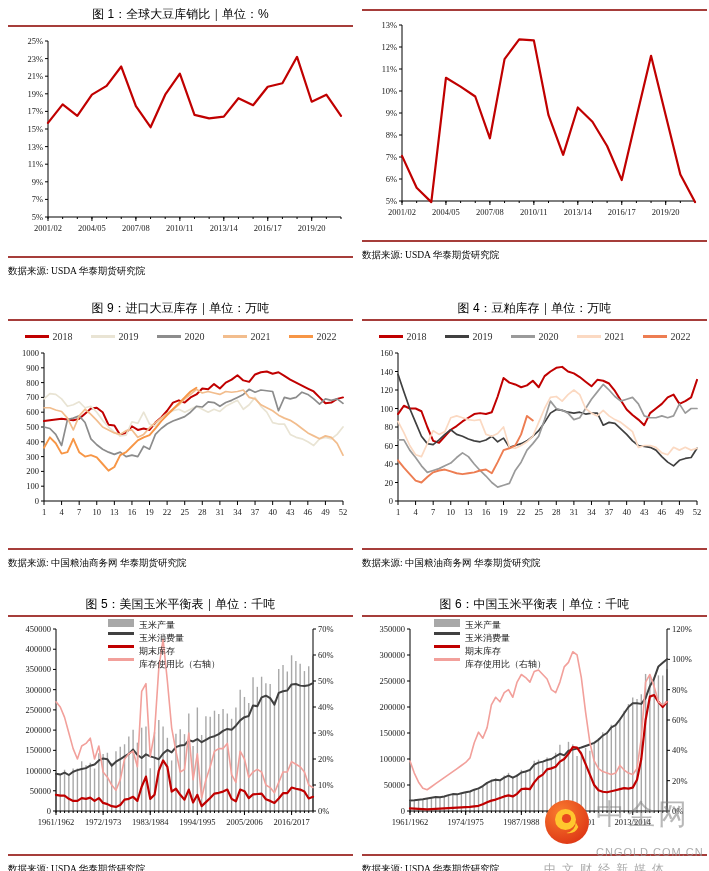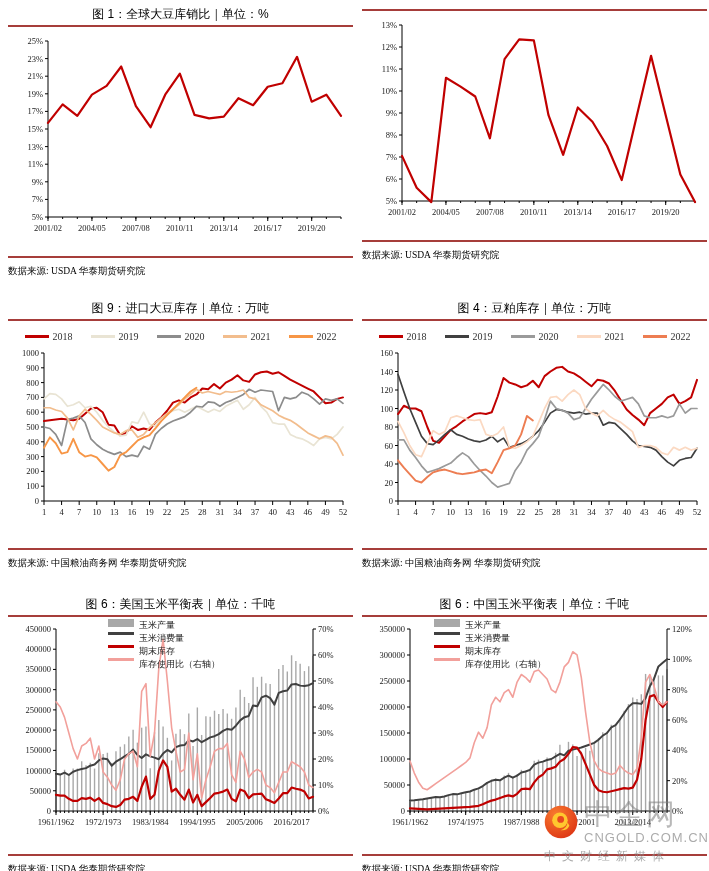--- a/index.html
+++ b/index.html
@@ -22,21 +22,21 @@
   .legend-v .swb{display:inline-block;width:26px;height:8px;margin-right:5px}
   .legend-v .lab{font-size:9px;color:#222}
   .bottom-rule{height:2px;background:#a63d3a}
   .mt-r1{margin-top:7px}.mt-r2{margin-top:19px}.mt-r3{margin-top:15px}
   .source{font-size:9.5px;color:#000;margin-top:7px;font-family:"Liberation Serif",serif}
   svg text{font-family:"Liberation Serif",serif;font-size:8.5px;fill:#1a1a1a}
   .watermark{position:absolute;left:544px;top:799px;width:165px;z-index:10;pointer-events:none}
   .wm-top{display:flex;align-items:flex-start}
   .wm-right{margin-left:6px}
   .wm-brand{font-size:29px;line-height:30px;font-weight:normal;color:rgba(125,125,125,.55);letter-spacing:2px;white-space:nowrap}
-  .wm-domain{font-size:13px;color:rgba(150,150,150,.8);letter-spacing:1px;margin-top:1px;white-space:nowrap}
+  .wm-domain{font-size:11px;color:rgba(150,150,150,.8);letter-spacing:1px;margin-top:17px;white-space:nowrap}
   .wm-tagline{font-size:12px;color:rgba(140,140,140,.75);letter-spacing:6px;margin-top:3px;white-space:nowrap}
 </style>
 </head>
 <body>
 
 <section class="fig" id="fig0">
   <div class="fig-title">图 1：全球大豆库销比｜单位：%</div>
   <div class="title-rule"></div>
   <div class="plot"><svg width="345" height="214" viewBox="0 0 345 214">
         <line x1="40" y1="10" x2="40" y2="186" stroke="#000"></line>
@@ -350,21 +350,21 @@
         <polyline points="36,27.275000000000006 41.86274509803921,44.849999999999994 47.72549019607843,61.5 53.58823529411765,75.375 59.450980392156865,89.25 65.31372549019608,96.65 71.1764705882353,97.575 77.0392156862745,92.95 82.90196078431373,87.39999999999999 88.76470588235294,82.77499999999999 94.62745098039215,87.39999999999999 100.49019607843137,89.25 106.3529411764706,92.025 112.2156862745098,93.875 118.07843137254902,94.8 123.94117647058823,92.95 129.80392156862746,89.25 135.66666666666669,94.8 141.52941176470588,91.1 147.39215686274508,100.35 153.2549019607843,98.5 159.11764705882354,96.65 164.98039215686273,93.875 170.84313725490196,89.25 176.7058823529412,83.7 182.5686274509804,75.375 188.4313725490196,66.125 194.2941176470588,62.425 200.15686274509804,63.349999999999994 206.01960784313727,65.2 211.88235294117646,66.125 217.7450980392157,65.2 223.6078431372549,67.05 229.47058823529412,66.125 235.33333333333334,66.125 241.19607843137254,78.15 247.05882352941177,75.375 252.92156862745097,76.3 258.78431372549016,81.85000000000001 264.6470588235294,87.39999999999999 270.5098039215686,93.875 276.37254901960785,98.5 282.2352941176471,99.425 288.0980392156863,100.35 293.96078431372547,103.125 299.8235294117647,109.6 305.6862745098039,115.15 311.54901960784315,118.85 317.4117647058824,113.3 323.27450980392155,111.45 329.1372549019608,110.525 335,101.275" fill="none" stroke="#404040" stroke-width="1.7" stroke-linejoin="round" stroke-linecap="round"></polyline>
         <polyline points="36,92.95 41.86274509803921,92.95 47.72549019607843,103.125 53.58823529411765,110.525 59.450980392156865,118.85 65.31372549019608,125.325 71.1764705882353,123.475 77.0392156862745,121.625 82.90196078431373,118.85 88.76470588235294,116.075 94.62745098039215,110.525 100.49019607843137,105.9 106.3529411764706,109.6 112.2156862745098,117 118.07843137254902,123.475 123.94117647058823,129.025 129.80392156862746,135.5 135.66666666666669,140.125 141.52941176470588,138.275 147.39215686274508,136.425 153.2549019607843,123.475 159.11764705882354,115.15 164.98039215686273,103.125 170.84313725490196,96.65 176.7058823529412,89.25 182.5686274509804,72.6 188.4313725490196,54.099999999999994 194.2941176470588,61.5 200.15686274509804,63.349999999999994 206.01960784313727,66.125 211.88235294117646,72.6 217.7450980392157,70.75 223.6078431372549,61.5 229.47058823529412,52.25 235.33333333333334,44.849999999999994 241.19607843137254,37.45 247.05882352941177,43 252.92156862745097,49.474999999999994 258.78431372549016,54.099999999999994 264.6470588235294,52.25 270.5098039215686,50.400000000000006 276.37254901960785,56.875 282.2352941176471,68.9 288.0980392156863,70.75 293.96078431372547,70.75 299.8235294117647,68.9 305.6862745098039,70.75 311.54901960784315,68.9 317.4117647058824,56.875 323.27450980392155,66.125 329.1372549019608,61.5 335,61.5" fill="none" stroke="#9a9a9a" stroke-width="1.7" stroke-linejoin="round" stroke-linecap="round"></polyline>
         <polyline points="36,74.45 41.86274509803921,85.55 47.72549019607843,98.5 53.58823529411765,107.75 59.450980392156865,109.6 65.31372549019608,96.65 71.1764705882353,83.7 77.0392156862745,87.39999999999999 82.90196078431373,84.625 88.76470588235294,70.75 94.62745098039215,68.9 100.49019607843137,70.75 106.3529411764706,72.6 112.2156862745098,73.525 118.07843137254902,72.6 123.94117647058823,87.39999999999999 129.80392156862746,89.25 135.66666666666669,86.47500000000001 141.52941176470588,80 147.39215686274508,100.35 153.2549019607843,101.275 159.11764705882354,98.5 164.98039215686273,94.8 170.84313725490196,89.25 176.7058823529412,75.375 182.5686274509804,61.5 188.4313725490196,50.400000000000006 194.2941176470588,49.474999999999994 200.15686274509804,54.099999999999994 206.01960784313727,47.625 211.88235294117646,43 217.7450980392157,47.625 223.6078431372549,61.5 229.47058823529412,66.125 235.33333333333334,68.9 241.19607843137254,63.349999999999994 247.05882352941177,68.9 252.92156862745097,72.6 258.78431372549016,75.375 264.6470588235294,80 270.5098039215686,84.625 276.37254901960785,100.35 282.2352941176471,98.5 288.0980392156863,98.5 293.96078431372547,100.35 299.8235294117647,105.9 305.6862745098039,107.75 311.54901960784315,100.35 317.4117647058824,103.125 323.27450980392155,100.35 329.1372549019608,103.125 335,101.275" fill="none" stroke="#fbd9c2" stroke-width="1.7" stroke-linejoin="round" stroke-linecap="round"></polyline>
         <polyline points="36,113.3 41.86274509803921,120.69999999999999 47.72549019607843,127.175 53.58823529411765,133.65 59.450980392156865,135.5 65.31372549019608,129.95 71.1764705882353,125.325 77.0392156862745,123.475 82.90196078431373,122.55 88.76470588235294,124.4 94.62745098039215,126.25 100.49019607843137,127.175 106.3529411764706,126.25 112.2156862745098,125.325 118.07843137254902,123.475 123.94117647058823,122.55 129.80392156862746,126.25 135.66666666666669,115.15 141.52941176470588,103.125 147.39215686274508,101.275 153.2549019607843,98.5 159.11764705882354,87.39999999999999 164.98039215686273,68.9 170.84313725490196,73.525" fill="none" stroke="#ed7d52" stroke-width="1.9" stroke-linejoin="round" stroke-linecap="round"></polyline>
       </svg></div>
   <div class="bottom-rule mt-r2"></div>
   <div class="source">数据来源: 中国粮油商务网 华泰期货研究院</div>
 </section>
 
 <section class="fig" id="fig4">
-  <div class="fig-title">图 6：美国玉米平衡表｜单位：千吨</div>
+  <div class="fig-title">图 5：美国玉米平衡表｜单位：千吨</div>
   <div class="title-rule"></div>
   <div class="plot">
     <div class="legend-v" style="left:100px">
         <div class="row">
           <span class="swb" style="background: rgb(168, 168, 168);"></span>
           <span class="lab">玉米产量</span>
         </div>
         <div class="row">
           <span class="swl" style="background: rgb(64, 64, 64);"></span>
           <span class="lab">玉米消费量</span>

